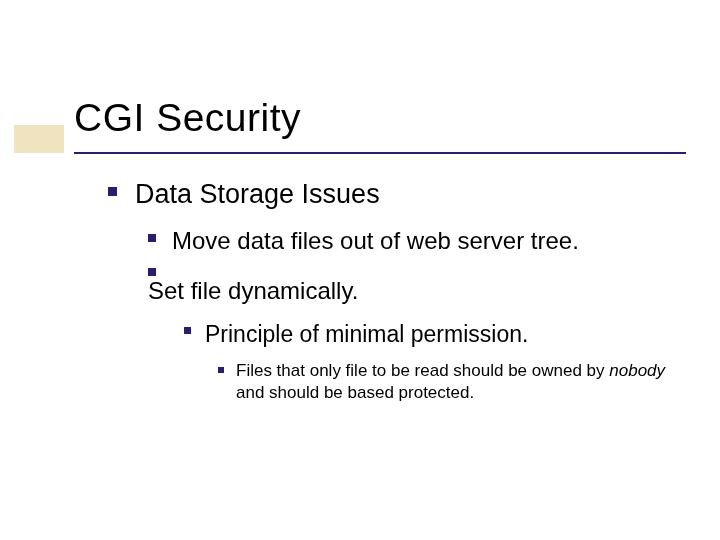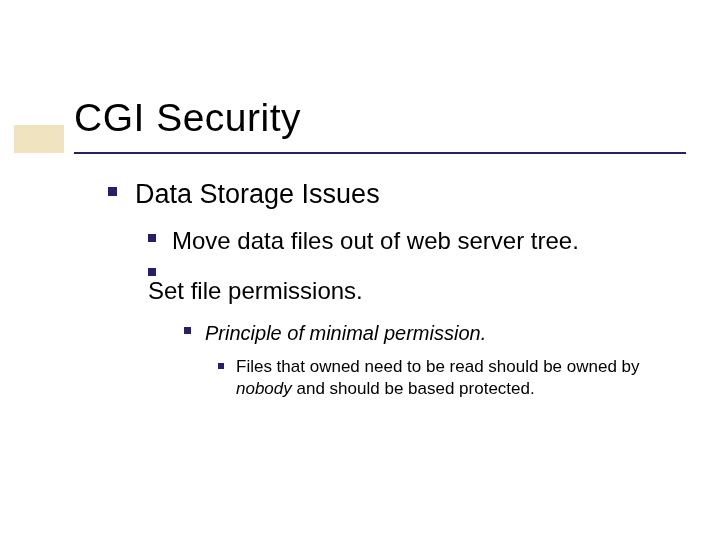--- a/index.html
+++ b/index.html
@@ -34,21 +34,21 @@
     width: 9px; height: 9px;
     background: #2b1d6b;
     margin-top: 0.55em;
     margin-right: 18px;
   }
   .li .bullet.sm { width: 8px; height: 8px; margin-top: 0.5em; margin-right: 16px; }
   .li .bullet.xs { width: 7px; height: 7px; margin-top: 0.48em; margin-right: 14px; }
   .li .bullet.xxs { width: 6px; height: 6px; margin-top: 0.45em; margin-right: 12px; }
   .lvl1-text { font-size: 27px; line-height: 1.25; text-align: right; }
   .lvl2-text { font-size: 24px; line-height: 1.25; }
-  .lvl3-text { font-size: 20px; line-height: 1.3; font-style: italic; }
+  .lvl3-text { font-size: 23px; line-height: 1.3; }
   .lvl4-text { font-size: 17px; line-height: 1.3; }
   .lvl2-group { margin-left: 40px; margin-top: 14px; }
   .lvl3-group { margin-left: 36px; margin-top: 14px; }
   .lvl4-group { margin-left: 34px; margin-top: 10px; }
   .lvl2-group .li + .li { margin-top: 4px; flex-direction: column; }
   em.nobody { }
 </style>
 </head>
 <body>
 <div class="slide">
@@ -65,34 +65,34 @@
       <span class="lvl1-text">Data Storage Issues</span>
     </div>
 
     <div class="lvl2-group">
       <div class="li">
         <span class="bullet sm"></span>
         <span class="lvl2-text">Move data files out of web server tree.</span>
       </div>
       <div class="li">
         <span class="bullet sm"></span>
-        <span class="lvl2-text">Set file permissions.</span>
+        <span class="lvl2-text">Set file dynamically.</span>
       </div>
 
       <div class="lvl3-group">
         <div class="li">
           <span class="bullet xs"></span>
           <span class="lvl3-text">Principle of minimal permission.</span>
         </div>
 
         <div class="lvl4-group">
           <div class="li">
             <span class="bullet xxs"></span>
             <span class="lvl4-text">
-              <span>Files that owned need to be read should be owned by </span>
+              <span>Files that only file to be read should be owned by </span>
               <em class="nobody">nobody</em>
               <span> and should be based protected.</span>
             </span>
           </div>
         </div>
       </div>
     </div>
 
   </div>
 </div>

